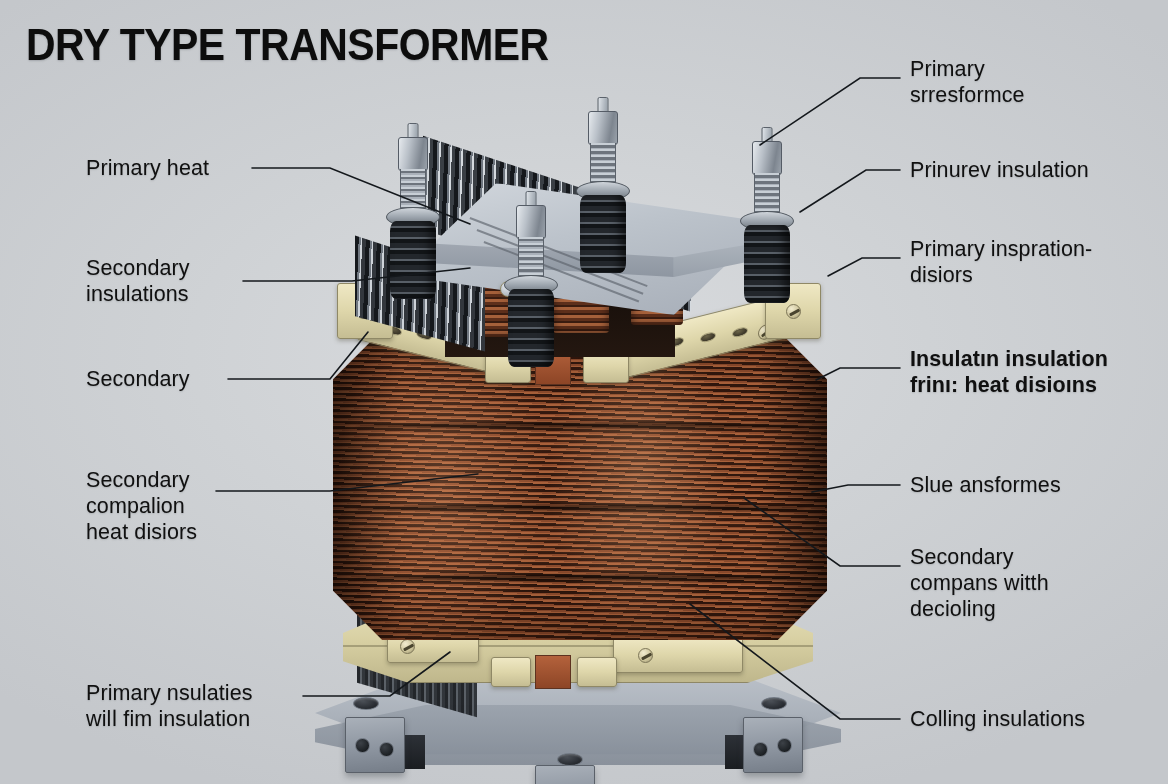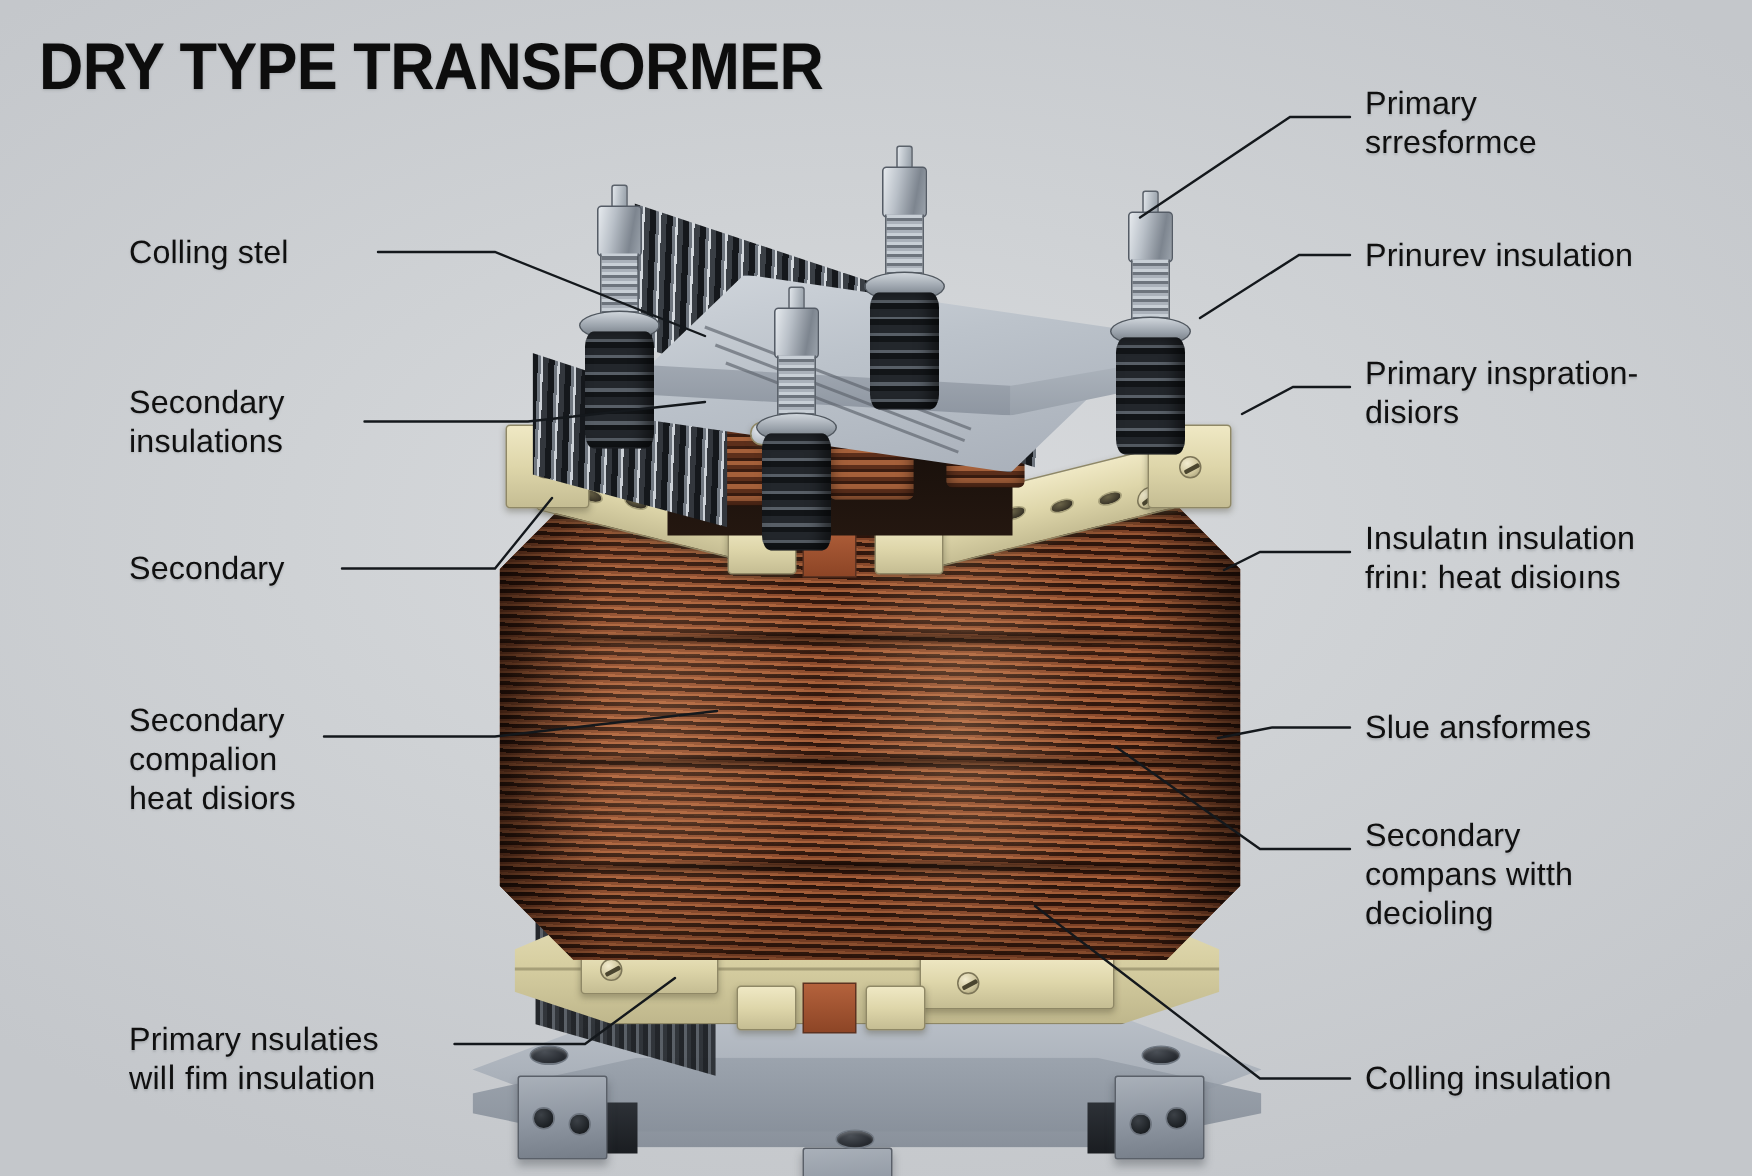--- a/index.html
+++ b/index.html
@@ -386,36 +386,36 @@
       <path d="M900,78 L860,78 L760,145"></path>
       <path d="M900,170 L866,170 L800,212"></path>
       <path d="M900,258 L862,258 L828,276"></path>
       <path d="M900,368 L840,368 L816,380"></path>
       <path d="M900,485 L848,485 L812,492"></path>
       <path d="M900,566 L840,566 L744,498"></path>
       <path d="M900,719 L840,719 L690,604"></path>
     </g>
   </svg>
 
-  <div class="label left" style="left:86px;  top:155px;">Colling stel</div>
+  <div class="label left" style="left:86px;  top:155px;">Primary heat</div>
   <div class="label left" style="left:86px;  top:255px;">Secondary
 insulations</div>
   <div class="label left" style="left:86px;  top:366px;">Secondary</div>
   <div class="label left" style="left:86px;  top:467px;">Secondary
 compalion
 heat disiors</div>
   <div class="label left" style="left:86px;  top:680px;">Primary nsulaties
 wilا fim insulation</div>
 
   <div class="label right" style="left:910px; top:56px;">Primary
 srresformce</div>
   <div class="label right" style="left:910px; top:157px;">Prinurev insulation</div>
   <div class="label right" style="left:910px; top:236px;">Primary inspration-
 disiors</div>
-  <div class="label right" style="left:910px; top:346px;">Insulatın insulation
+  <div class="label right" style="left:910px; top:346px;font-weight:bold;">Insulatın insulation
 frinı: heat disioıns</div>
   <div class="label right" style="left:910px; top:472px;">Slue ansformes</div>
   <div class="label right" style="left:910px; top:544px;">Secondary
 compans witth
 decioling</div>
-  <div class="label right" style="left:910px; top:706px;">Colling insulation</div>
+  <div class="label right" style="left:910px; top:706px;">Colling insulations</div>
 
 </div>
 
 </body></html>

